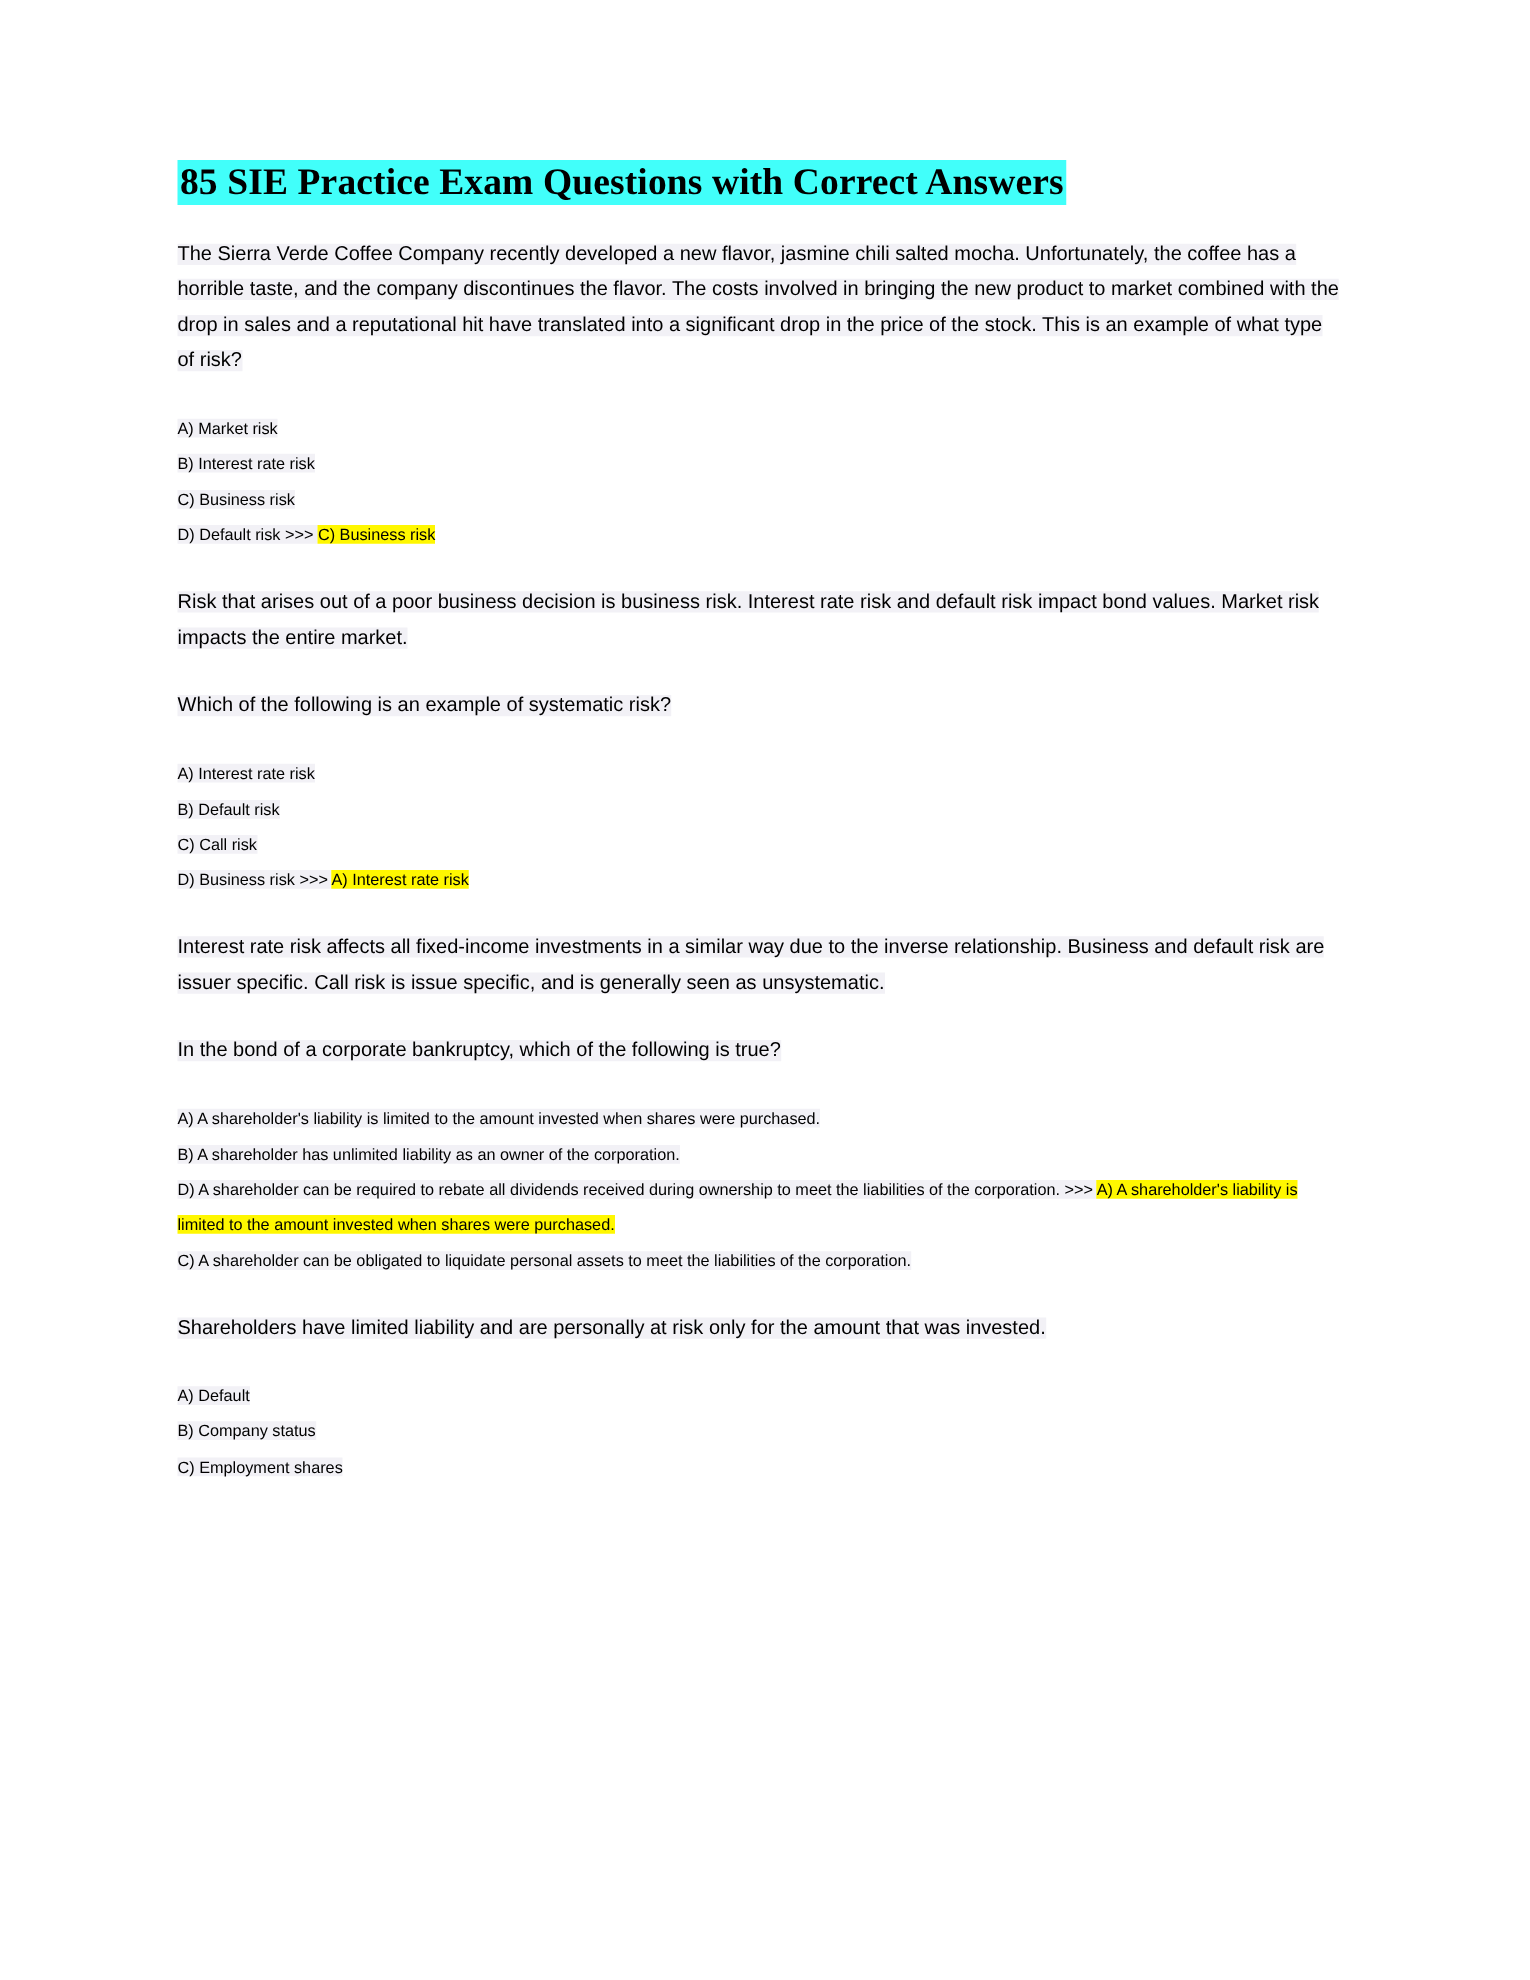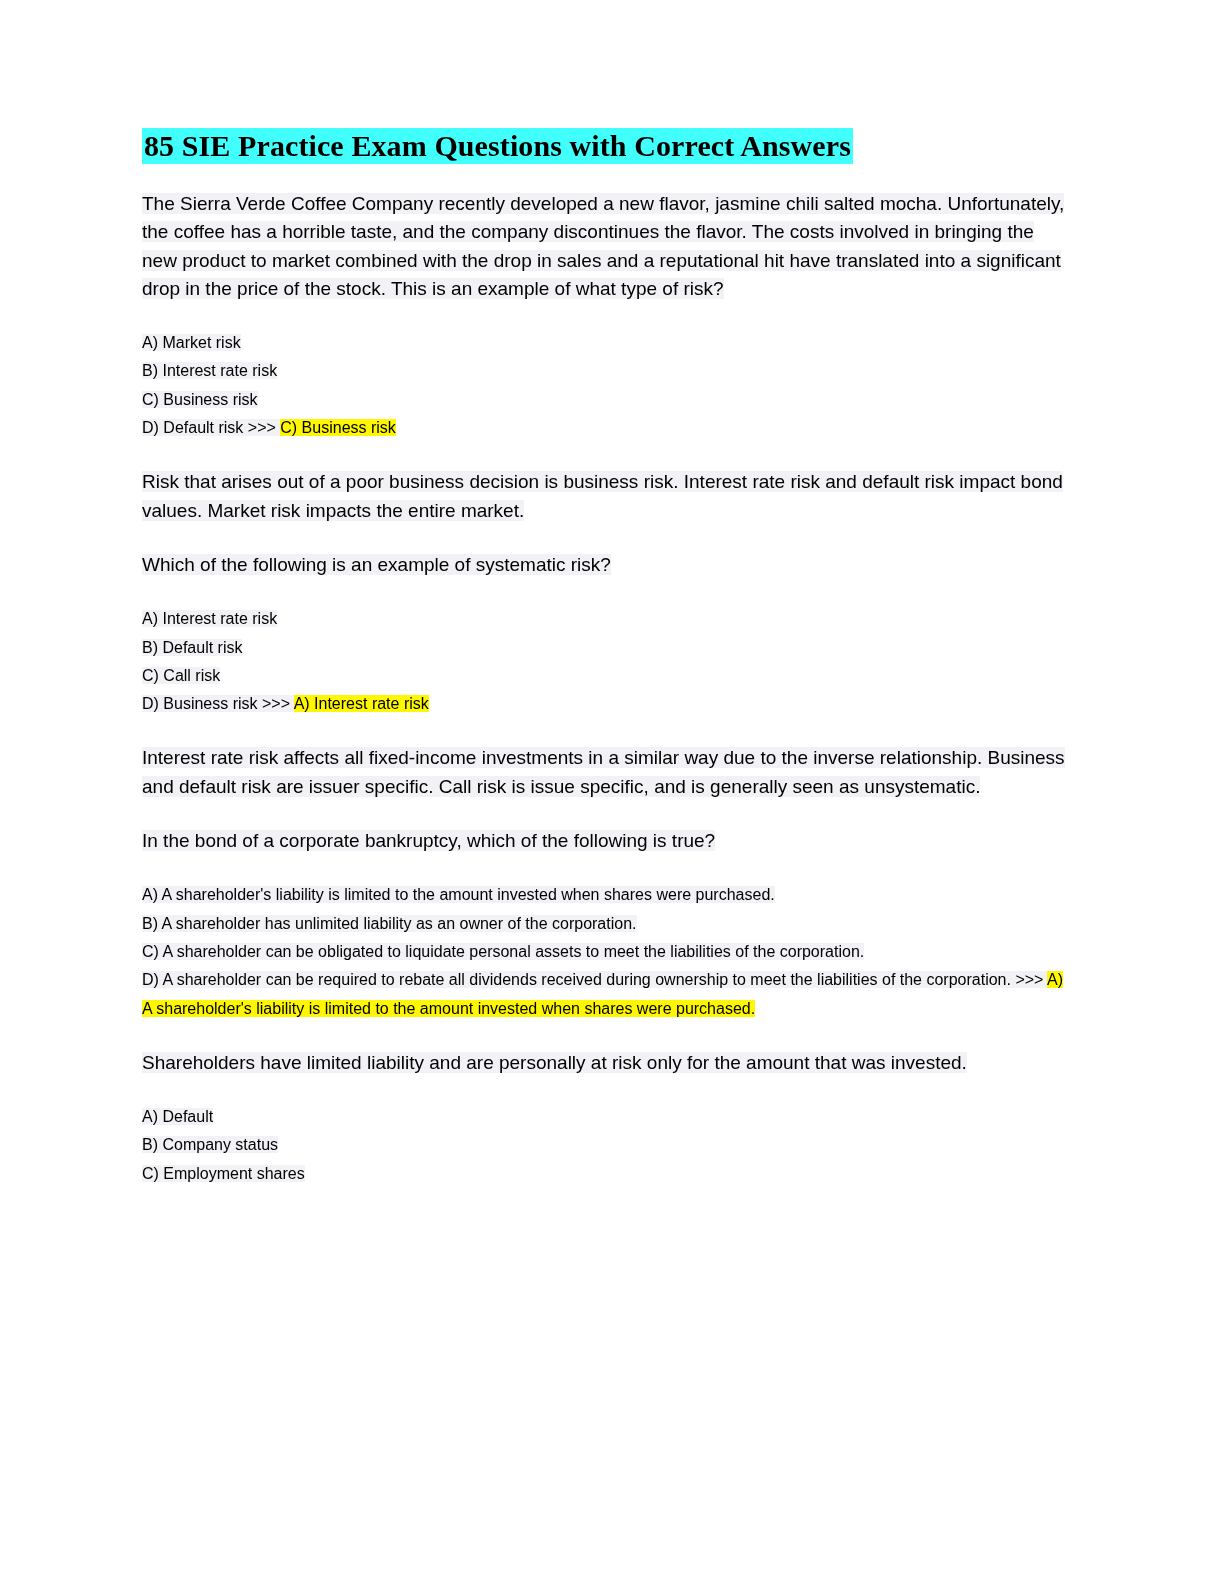--- a/index.html
+++ b/index.html
@@ -27,37 +27,37 @@
     font-weight: bold;
     line-height: 1.2;
     margin: 0 0 26px 0;
     letter-spacing: 0.1px;
   }
   h1.doc-title .hl-cyan {
     background: #41fffa;
     padding: 1px 2px 2px 2px;
   }
   p.para {
-    font-size: 19px;
+    font-size: 16px;
     line-height: 28.3px;
     margin: 0 0 26px 0;
     max-width: 930px;
   }
   .txt {
     background: #f2f1f6;
     box-decoration-break: clone;
     -webkit-box-decoration-break: clone;
   }
   .hl-yellow {
     background: #fff700;
     box-decoration-break: clone;
     -webkit-box-decoration-break: clone;
   }
   .options {
-    font-size: 16px;
+    font-size: 13px;
     line-height: 28.3px;
     margin: 0 0 26px 0;
     max-width: 930px;
   }
   .opt {
     display: block;
   }
 </style>
 </head>
 <body>
@@ -98,22 +98,22 @@
     <span class="txt">Interest rate risk affects all fixed-income investments in a similar way due to the inverse relationship. Business and default risk are issuer specific. Call risk is issue specific, and is generally seen as unsystematic.</span>
   </p>
 
   <p class="para">
     <span class="txt">In the bond of a corporate bankruptcy, which of the following is true?</span>
   </p>
 
   <div class="options">
     <span class="opt"><span class="txt">A) A shareholder's liability is limited to the amount invested when shares were purchased.</span></span>
     <span class="opt"><span class="txt">B) A shareholder has unlimited liability as an owner of the corporation.</span></span>
+    <span class="opt"><span class="txt">D) A shareholder can be required to rebate all dividends received during ownership to meet the liabilities of the corporation. &gt;&gt;&gt; </span><span class="hl-yellow">A) A shareholder's liability is limited to the amount invested when shares were purchased.</span></span>
     <span class="opt"><span class="txt">C) A shareholder can be obligated to liquidate personal assets to meet the liabilities of the corporation.</span></span>
-    <span class="opt"><span class="txt">D) A shareholder can be required to rebate all dividends received during ownership to meet the liabilities of the corporation. &gt;&gt;&gt; </span><span class="hl-yellow">A) A shareholder's liability is limited to the amount invested when shares were purchased.</span></span>
   </div>
 
   <p class="para">
     <span class="txt">Shareholders have limited liability and are personally at risk only for the amount that was invested.</span>
   </p>
 
 
   <div class="options">
     <span class="opt"><span class="txt">A) Default</span></span>
     <span class="opt"><span class="txt">B) Company status</span></span>

